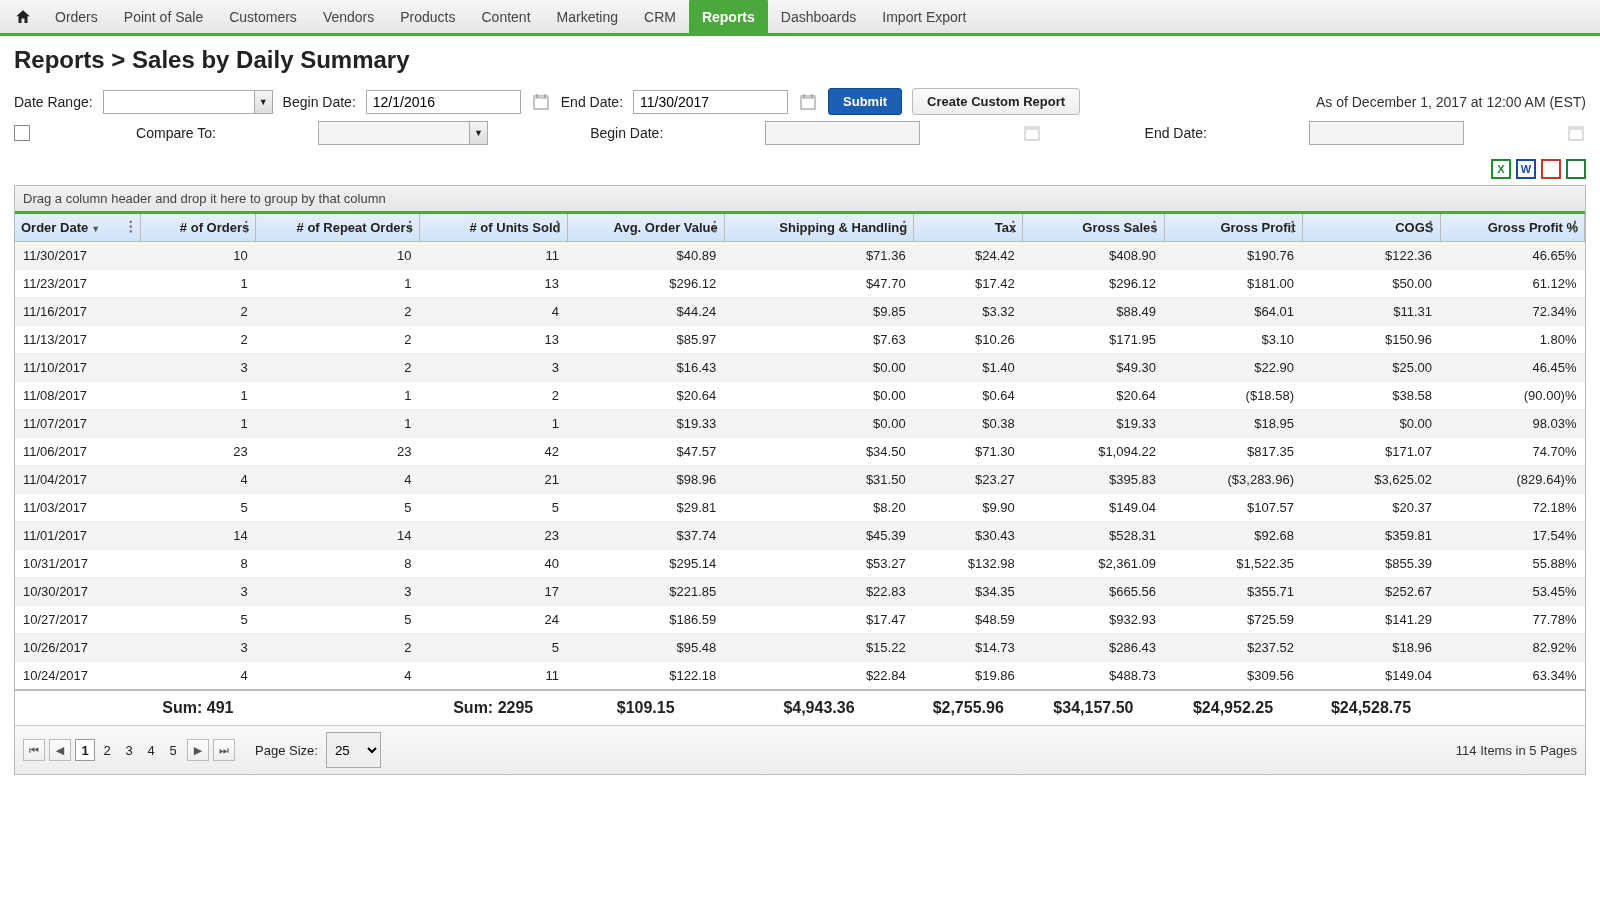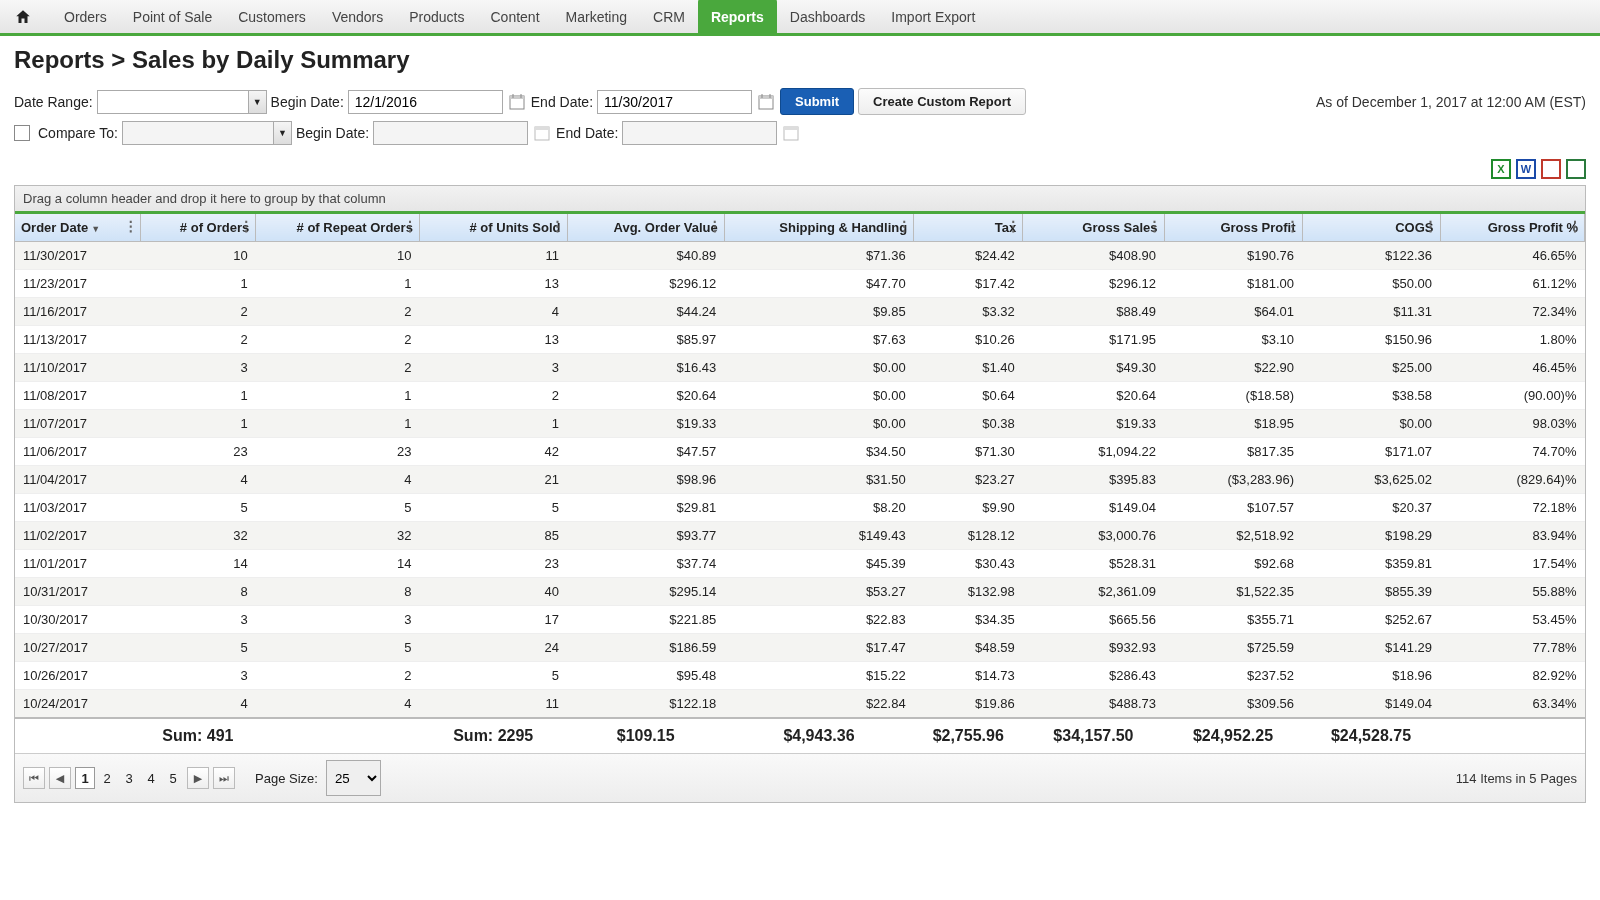--- a/index.html
+++ b/index.html
@@ -1,27 +1,27 @@
 <!DOCTYPE html>
 <html><head>
 <meta charset="utf-8">
 <style>
 * { box-sizing: border-box; margin: 0; padding: 0; }
 body { font-family: Arial, Helvetica, sans-serif; font-size: 13px; color: #222; background: #fff; }
 
-.topnav { background: linear-gradient(to bottom, #f7f7f7, #e5e5e5); border-bottom: 3px solid #4aa83d; height: 36px; display: flex; align-items: center; padding: 0 12px; gap: 9px; }
+.topnav { background: linear-gradient(to bottom, #f7f7f7, #e5e5e5); border-bottom: 3px solid #4aa83d; height: 36px; display: flex; align-items: center; padding: 0 12px; gap: 0; }
 .topnav .home-ic { width: 22px; height: 22px; display:flex; align-items:center; justify-content:center; margin-right: 8px; cursor:pointer; }
 .topnav .tab { padding: 0 13px; height: 36px; line-height: 36px; color: #444; cursor:pointer; font-size: 14px; }
 .topnav .tab.active { background: #4aa83d; color: #fff; font-weight: bold; border-radius: 3px 3px 0 0; }
 
 .content { padding: 10px 14px; }
 .breadcrumb { font-size: 24px; font-weight: bold; color: #222; margin-bottom: 14px; }
 .breadcrumb .gt { font-weight: bold; }
 
-.filter-row { display:flex; align-items:center; gap: 4px; margin-bottom: 6px; font-size: 14px; }
+.filter-row { display:flex; align-items:center; gap: 10px; margin-bottom: 6px; font-size: 14px; justify-content: space-between; }
 .filter-row label { color:#222; }
 .filter-row .asof { margin-left:auto; color:#333; font-size:14px; }
 .sel { border:1px solid #aaa; height:24px; width:170px; background:#fff; position:relative; }
 .sel .dd-btn { position:absolute; right:0; top:0; bottom:0; width:18px; background:linear-gradient(#f5f5f5,#ddd); border-left:1px solid #aaa; display:flex; align-items:center; justify-content:center; cursor:pointer; font-size:9px; }
 .sel.disabled { background:#f4f4f4; }
 .date-input { border:1px solid #aaa; height:24px; width:155px; padding:0 6px; font-size:14px; }
 .date-input:disabled { background:#f4f4f4; color:#999; }
 .cal-ic { width:20px; height:20px; display:flex; align-items:center; justify-content:center; cursor:pointer; }
 .chk { width:16px; height:16px; border:1px solid #888; background:#fff; display:inline-block; margin-right:4px; vertical-align:middle; cursor:pointer; }
 
@@ -300,33 +300,20 @@
             <td>5</td>
             <td>$29.81</td>
             <td>$8.20</td>
             <td>$9.90</td>
             <td>$149.04</td>
             <td>$107.57</td>
             <td>$20.37</td>
             <td>72.18%</td>
           </tr>
           <tr>
-            <td>11/02/2017</td>
-            <td>32</td>
-            <td>32</td>
-            <td>85</td>
-            <td>$93.77</td>
-            <td>$149.43</td>
-            <td>$128.12</td>
-            <td>$3,000.76</td>
-            <td>$2,518.92</td>
-            <td>$198.29</td>
-            <td>83.94%</td>
-          </tr>
-          <tr>
             <td>11/01/2017</td>
             <td>14</td>
             <td>14</td>
             <td>23</td>
             <td>$37.74</td>
             <td>$45.39</td>
             <td>$30.43</td>
             <td>$528.31</td>
             <td>$92.68</td>
             <td>$359.81</td>

